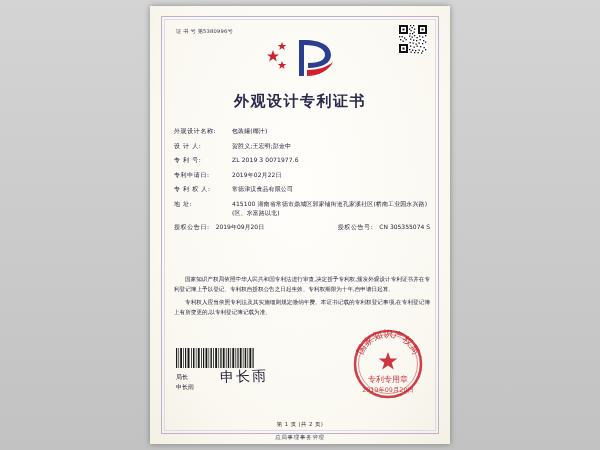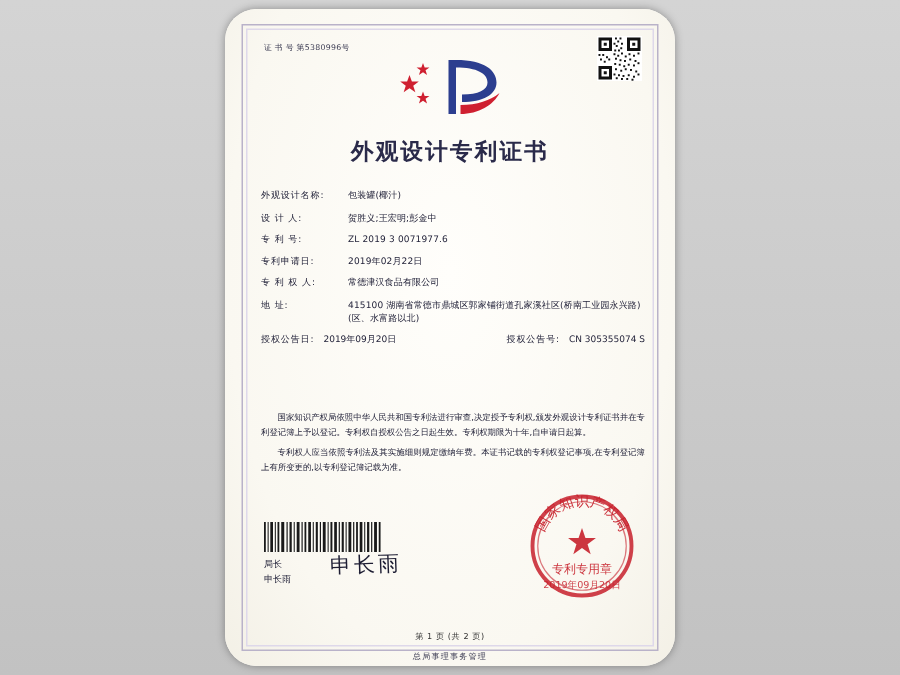--- a/index.html
+++ b/index.html
@@ -22,21 +22,20 @@
   
   .cert {
     position: absolute;
     left: 150px;
     top: 6px;
     width: 300px;
     height: 438px;
     background: #fdfcf7;
     box-shadow: 0 0 6px rgba(0,0,0,0.35);
     overflow: hidden;
-    border-radius: 21px;
   }
   .cert-inner {
     position: absolute;
     left: 0; top: 0; right: 0; bottom: 0;
     background:
       radial-gradient(ellipse at 50% 40%, #fffefb 0%, #faf8f1 70%, #f3f0e6 100%);
   }
   
   .frame {
     position: absolute;

